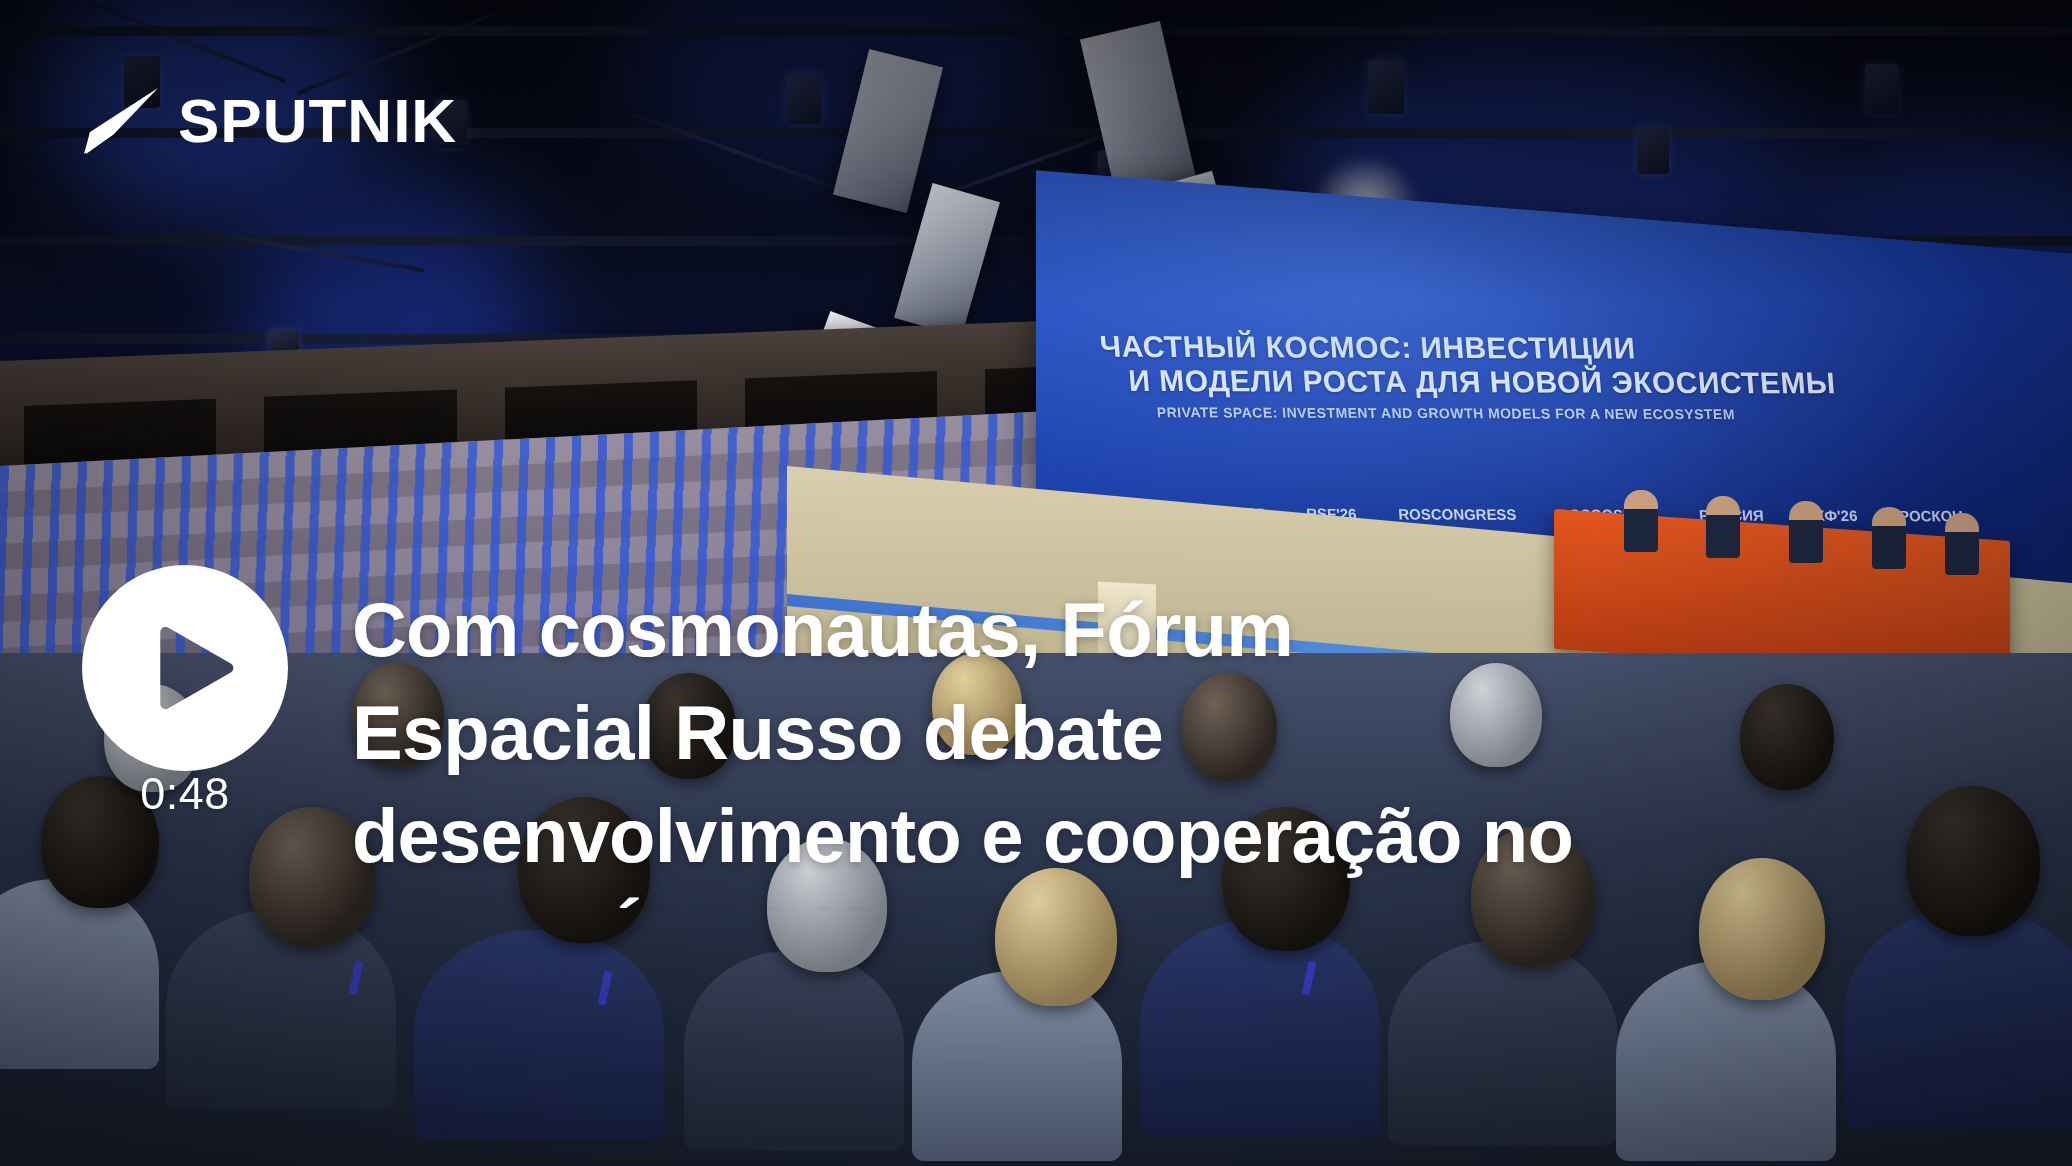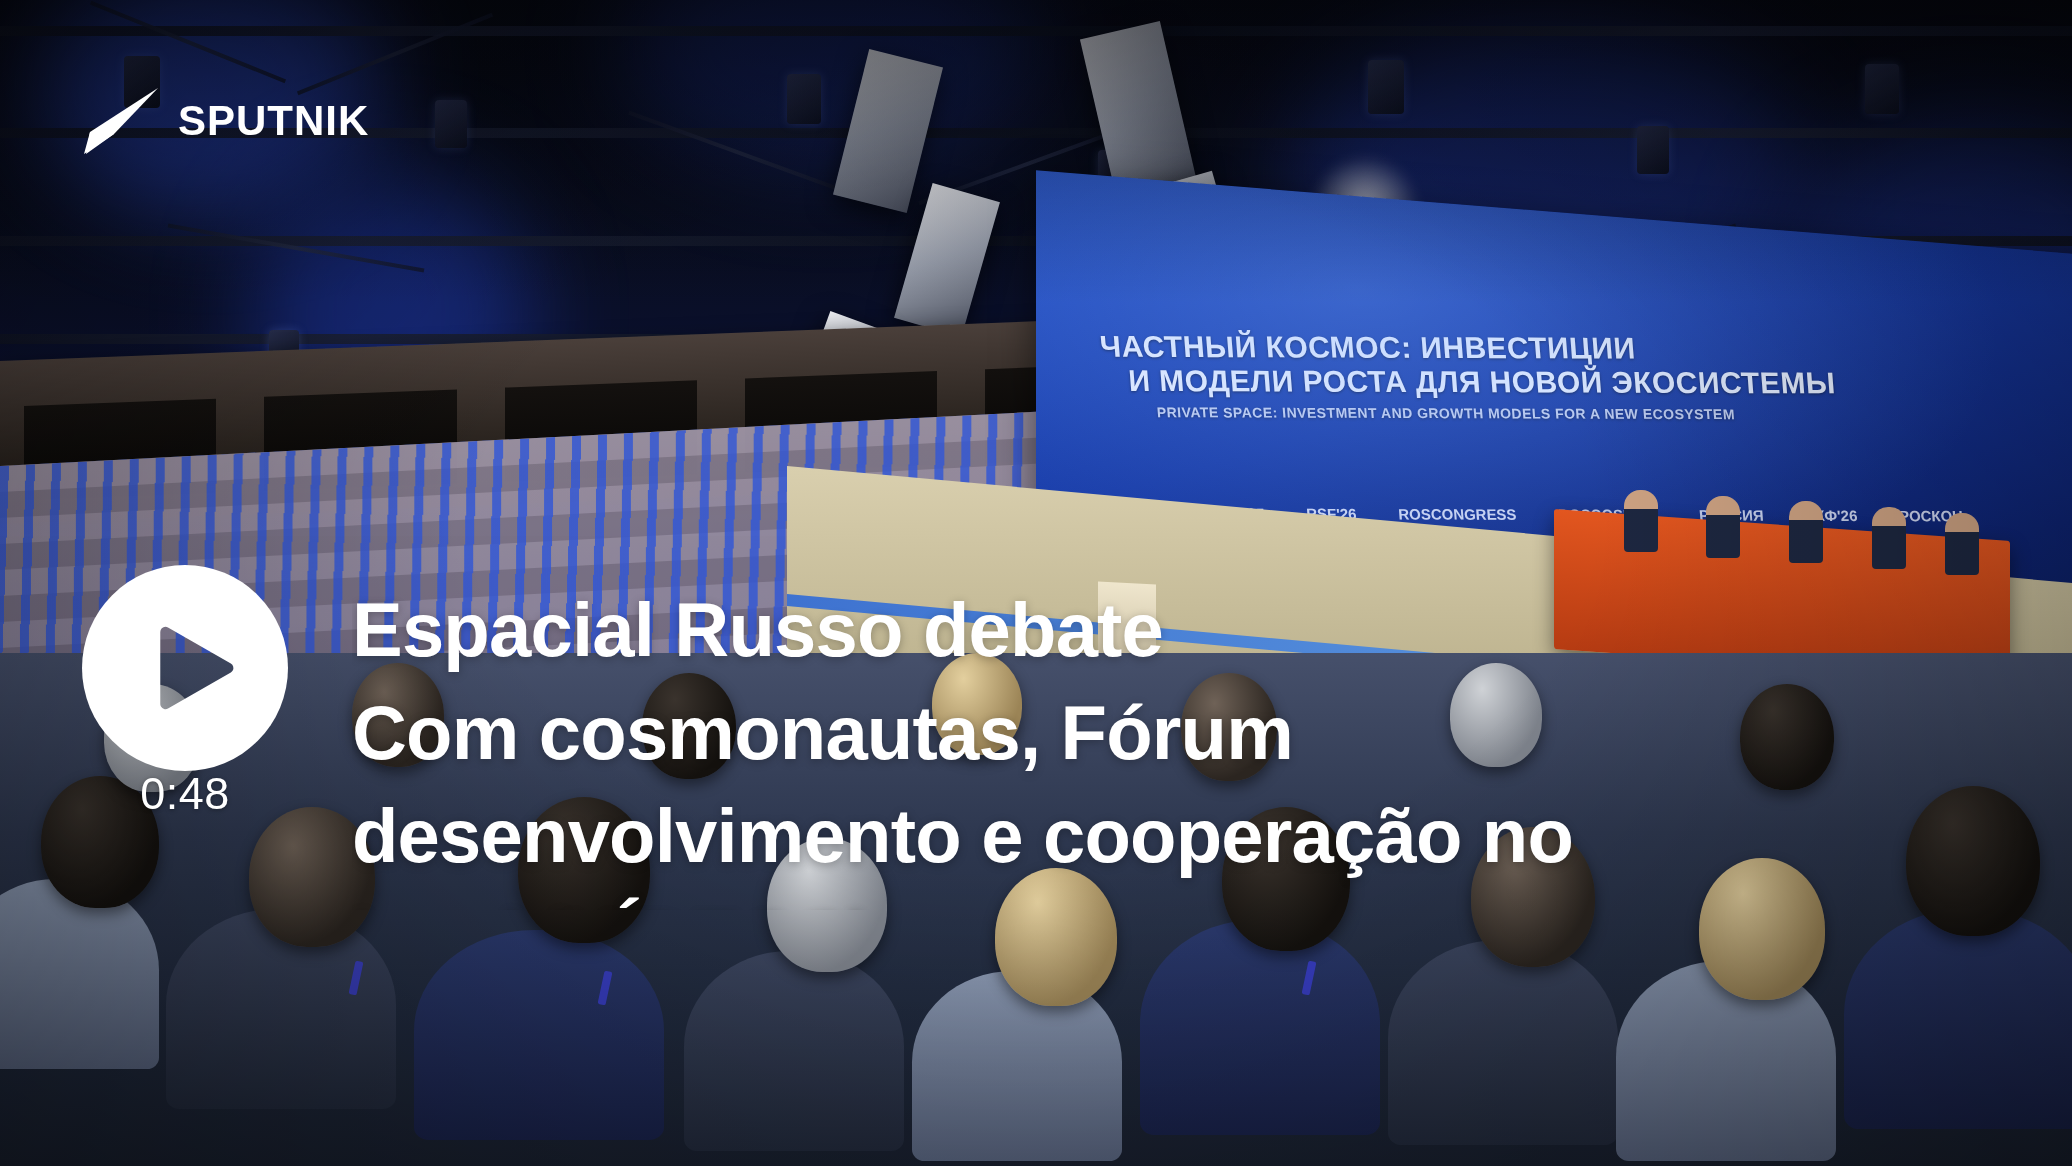--- a/index.html
+++ b/index.html
@@ -184,21 +184,21 @@
   }
 
   
   .logo {
     position:absolute; left:84px; top:88px;
     display:flex; align-items:center; gap:20px;
     z-index:30;
   }
   .logo-mark { width:74px; height:66px; display:block; }
   .logo-word {
-    color:#fff; font-size:42px; font-weight:700;
+    color:#fff; font-size:62px; font-weight:700;
     letter-spacing:1px; line-height:1;
     font-family:"Liberation Sans", sans-serif;
   }
 
   .play-wrap {
     position:absolute; left:82px; top:565px;
     width:206px; z-index:30;
     display:flex; flex-direction:column; align-items:center;
   }
   .play-btn { width:206px; height:206px; display:block; }
@@ -381,19 +381,19 @@
           <rect x="0" y="0" width="100" height="100" fill="#fff"></rect>
           <path d="M40.5 32.5 L71 50 L40.5 67.5 Z" fill="#000" stroke="#000" stroke-width="5" stroke-linejoin="round"></path>
         </mask>
       </defs>
       <circle cx="50" cy="50" r="50" fill="#ffffff" mask="url(#playmask)"></circle>
     </svg>
     <div class="duration">0:48</div>
   </div>
 
   <div class="headline">
+    <span class="ln">Com cosmonautas, Fórum</span>
     <span class="ln">Espacial Russo debate</span>
-    <span class="ln">Com cosmonautas, Fórum</span>
     <span class="ln">desenvolvimento e cooperação no</span>
     <span class="ln">local (VÍDEOS)</span>
   </div>
 
 </div>
 
 </body></html>

